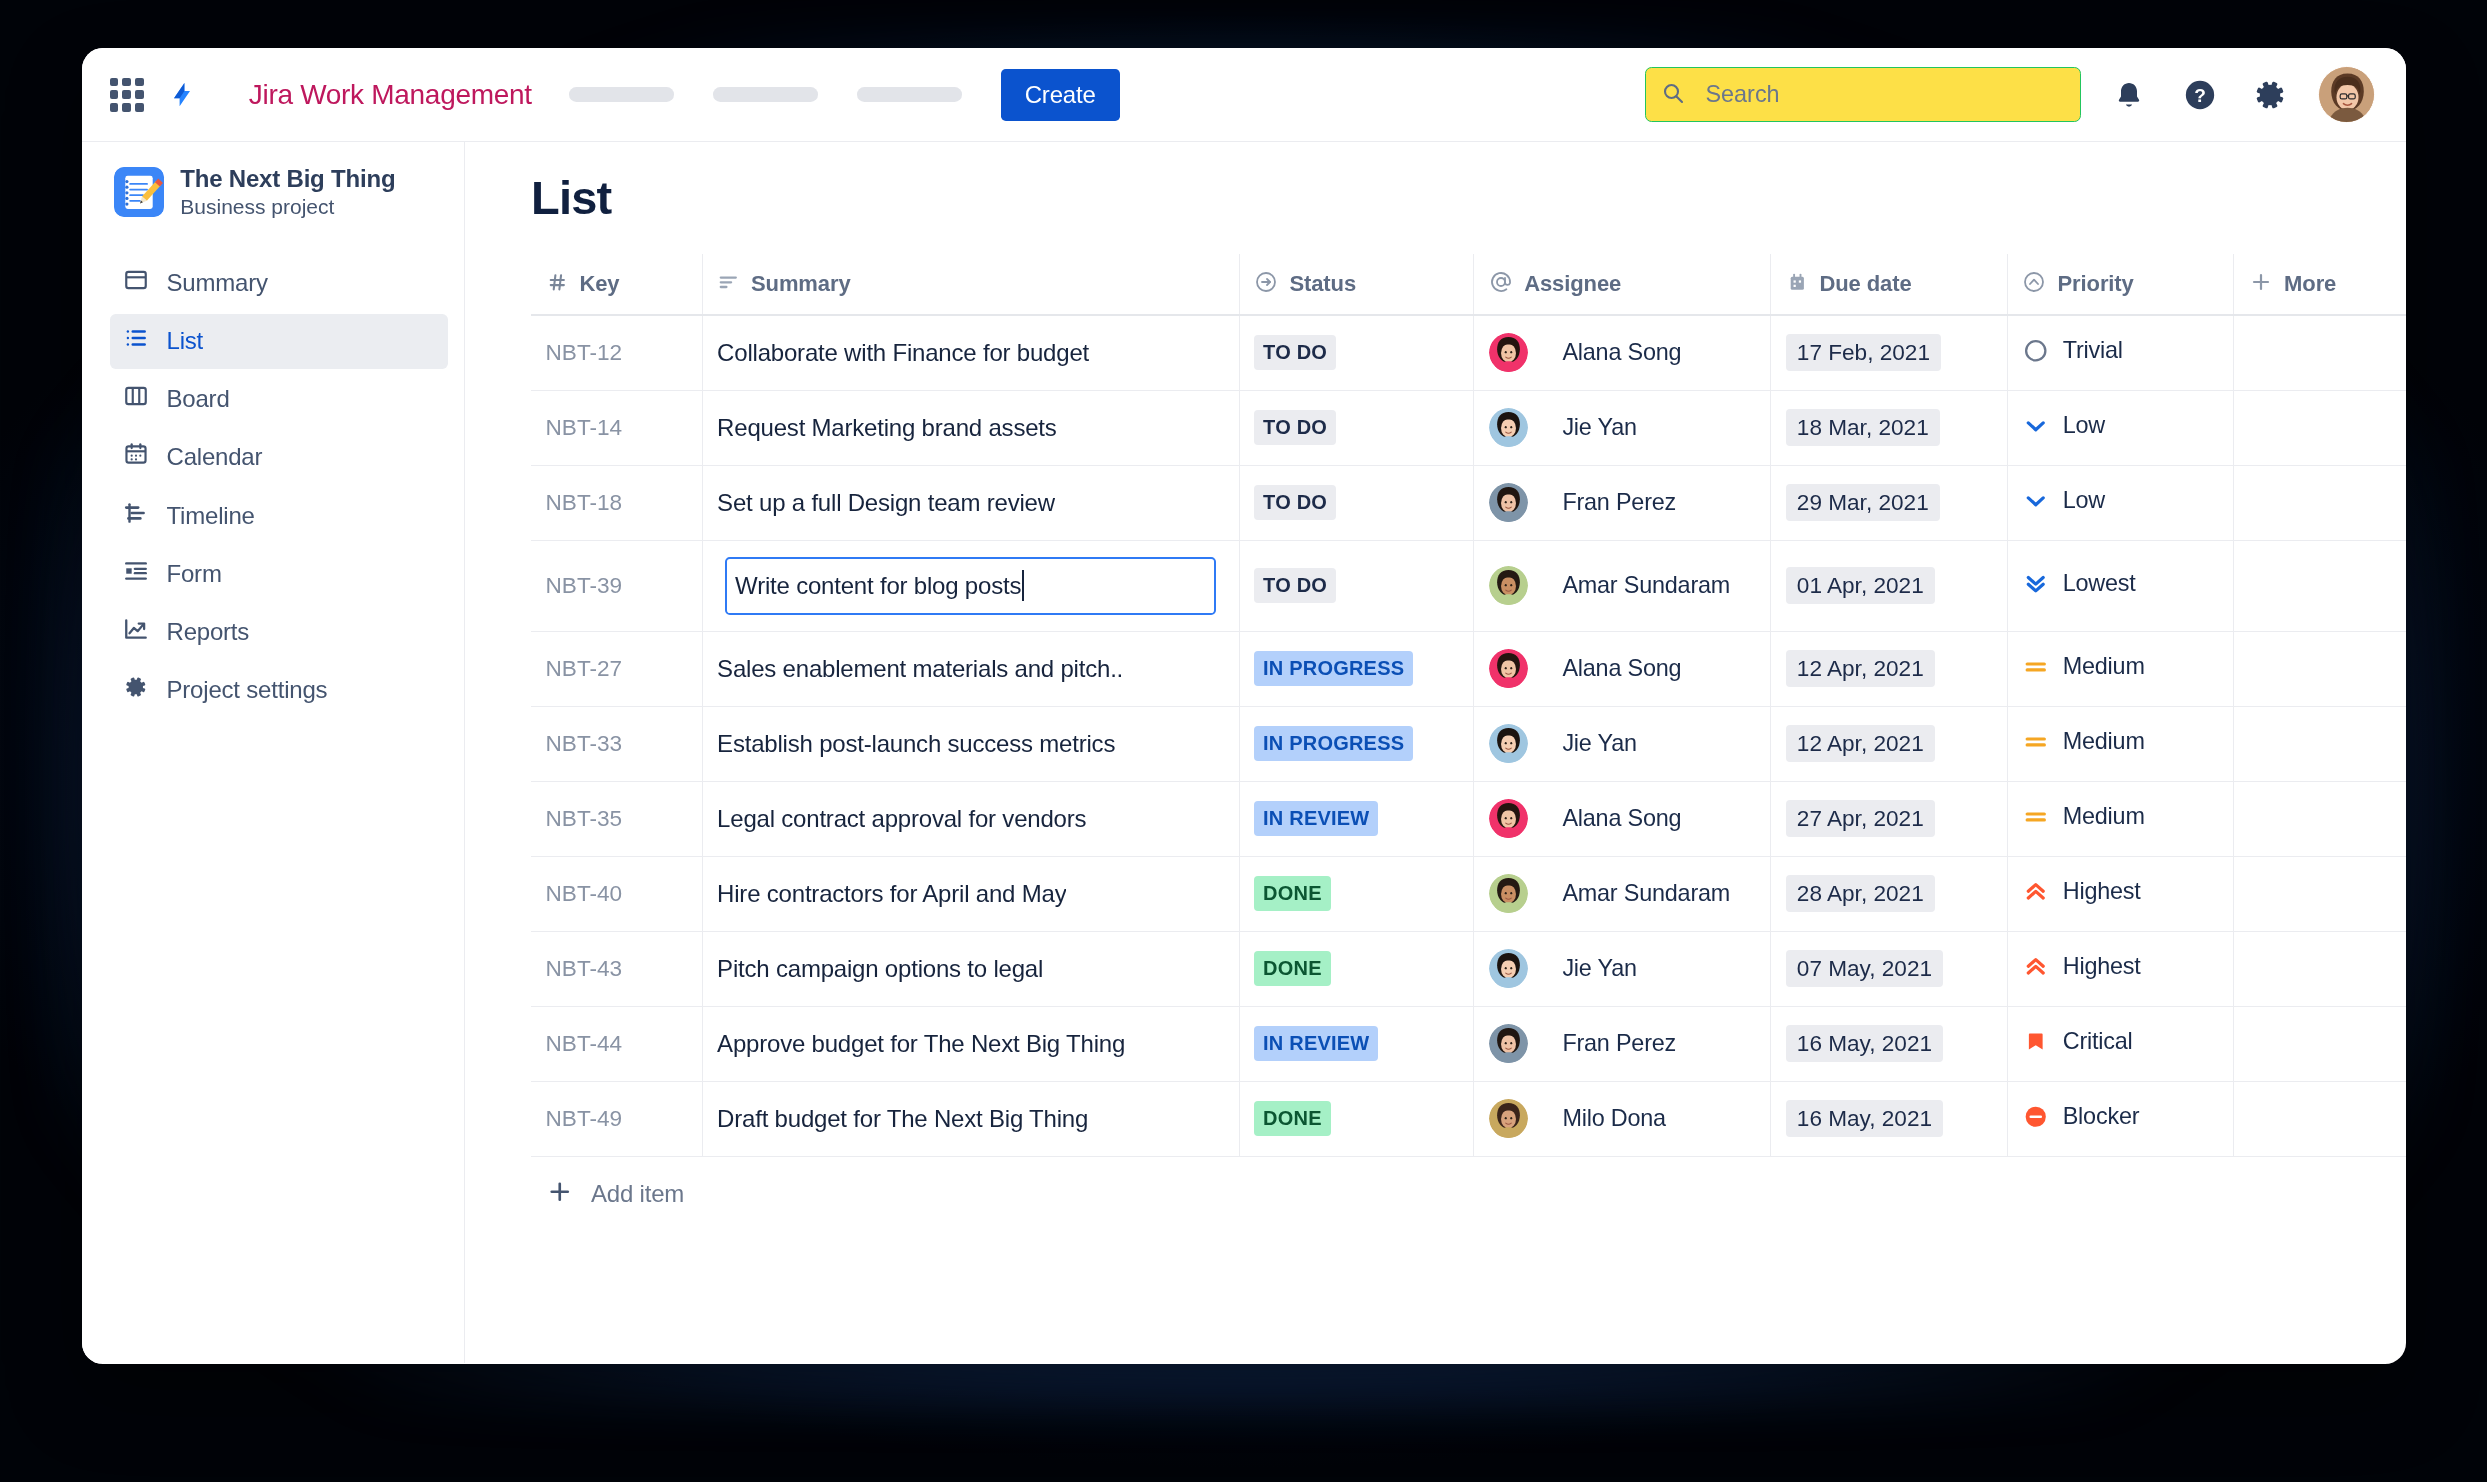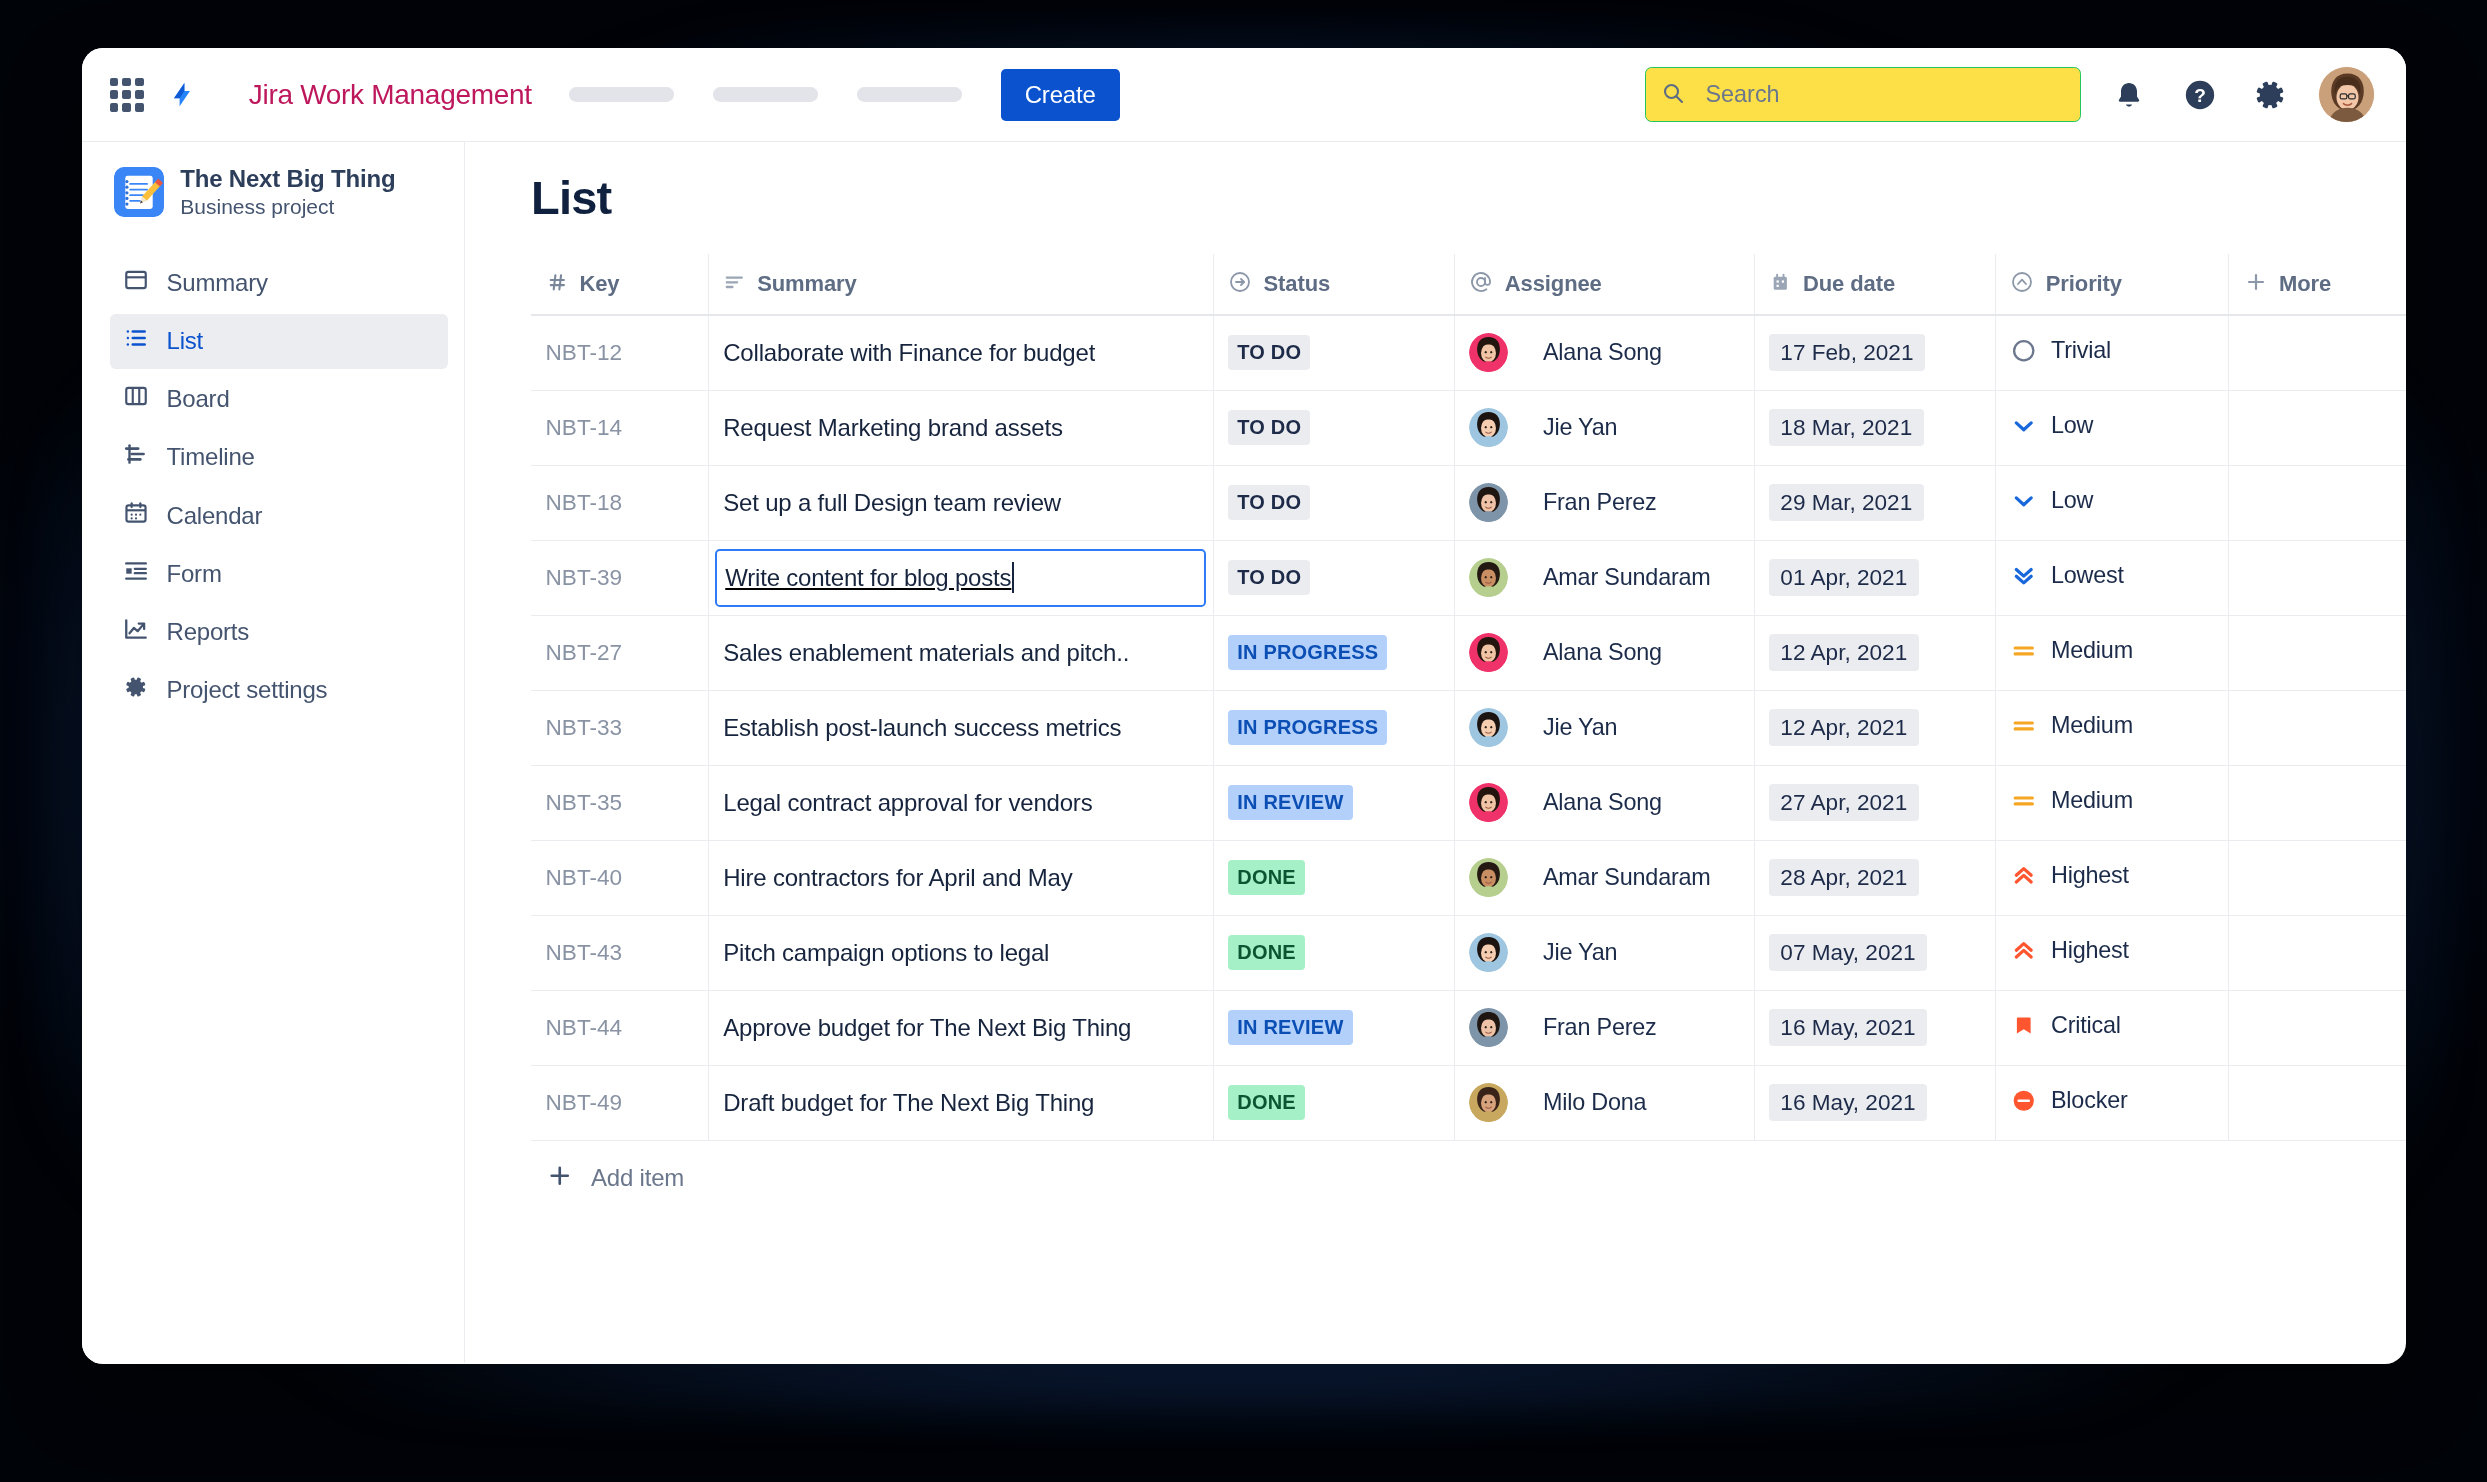--- a/index.html
+++ b/index.html
@@ -98,21 +98,21 @@
   table.grid { border-collapse: collapse; table-layout: fixed; }
   table.grid th, table.grid td { border-bottom: 1.6px solid #ebecf0; text-align: left; }
   table.grid th { border-bottom: 2.4px solid #e5e7eb; }
   .colv { border-right: 1.6px solid #ebecf0; }
   th .hcell { display: flex; align-items: center; gap: 11.3px; height: 60px; padding-left: 14.5px; }
   th .htxt { color: #5e6c84; font-size: 22px; letter-spacing: -0.1px; }
   td { height: 74px; }
   .cell { display: flex; align-items: center; height: 74px; padding-left: 14.5px; }
   .key { color: #8993a4; font-size: 22.6px; }
   .summary { color: #17243d; font-size: 24px; letter-spacing: -0.2px; white-space: nowrap; overflow: hidden; }
-  .edit-cell { padding: 0 !important; text-decoration: underline; }
+  .edit-cell { padding: 16px !important; }
   .edit-box {
     margin: 0 6.5px; width: 491px; height: 58px;
     border: 2.4px solid #2f7af5; border-radius: 4.8px; background: #fff;
     display: flex; align-items: center; padding-left: 8px;
   }
   .edit-box .txt { color: #17243d; font-size: 24px; letter-spacing: -0.2px; }
   .caret { width: 1.6px; height: 31px; background: #17243d; margin-left: 0.8px; animation: blink 1.1s steps(1,end) infinite; }
   @keyframes blink { 50% { opacity: 0; } }
   .badge { display:inline-block; font-size: 20px; font-weight: bold; letter-spacing: 0.2px; padding: 5.7px 9px; border-radius: 4px; }
   .badge.todo { background:#ebecf0; color:#1d2b49; }
@@ -282,47 +282,47 @@
               <rect x="3" y="4.5" width="18" height="15" rx="2"></rect>
                 <line x1="9" y1="4.5" x2="9" y2="19.5"></line>
                 <line x1="15" y1="4.5" x2="15" y2="19.5"></line>
             </svg>
           </span>
           <span class="lbl">Board</span>
         </div>
 
         <div class="navitem">
           <span>
-            <svg width="26" height="26" viewBox="0 0 24 24" stroke="#44546f" stroke-width="2.4" stroke-linecap="round">
-              <line x1="3" y1="7" x2="14" y2="7"></line>
-                <line x1="8" y1="12" x2="19" y2="12"></line>
-                <line x1="5" y1="17" x2="16" y2="17"></line>
-              <line x1="6" y1="4" x2="6" y2="20" stroke-width="2.2"></line>
-            </svg>
-          </span>
-          <span class="lbl">Timeline</span>
-        </div>
-
-        <div class="navitem">
-          <span>
             <svg width="26" height="26" viewBox="0 0 24 24" fill="none" stroke="#44546f" stroke-width="2">
               <rect x="3.2" y="5" width="17.6" height="15" rx="2"></rect>
               <line x1="3.2" y1="9.5" x2="20.8" y2="9.5"></line>
               <line x1="8" y1="3" x2="8" y2="6.5" stroke-linecap="round"></line>
                 <line x1="16" y1="3" x2="16" y2="6.5" stroke-linecap="round"></line>
               <g fill="#44546f" stroke="none">
                   <circle cx="8" cy="13.5" r="1"></circle>
                   <circle cx="12" cy="13.5" r="1"></circle>
                   <circle cx="16" cy="13.5" r="1"></circle>
                   <circle cx="8" cy="17" r="1"></circle>
                   <circle cx="12" cy="17" r="1"></circle>
                 </g>
             </svg>
           </span>
           <span class="lbl">Calendar</span>
+        </div>
+
+        <div class="navitem">
+          <span>
+            <svg width="26" height="26" viewBox="0 0 24 24" stroke="#44546f" stroke-width="2.4" stroke-linecap="round">
+              <line x1="3" y1="7" x2="14" y2="7"></line>
+                <line x1="8" y1="12" x2="19" y2="12"></line>
+                <line x1="5" y1="17" x2="16" y2="17"></line>
+              <line x1="6" y1="4" x2="6" y2="20" stroke-width="2.2"></line>
+            </svg>
+          </span>
+          <span class="lbl">Timeline</span>
         </div>
 
         <div class="navitem">
           <span>
             <svg width="26" height="26" viewBox="0 0 24 24" stroke="#44546f" stroke-width="2.2" stroke-linecap="round">
               <line x1="3" y1="5" x2="21" y2="5"></line>
               <rect x="3" y="9.5" width="5" height="5" fill="#44546f" stroke="none"></rect>
               <line x1="11" y1="10" x2="21" y2="10"></line>
                 <line x1="11" y1="14" x2="21" y2="14"></line>
               <line x1="3" y1="19" x2="21" y2="19"></line>

